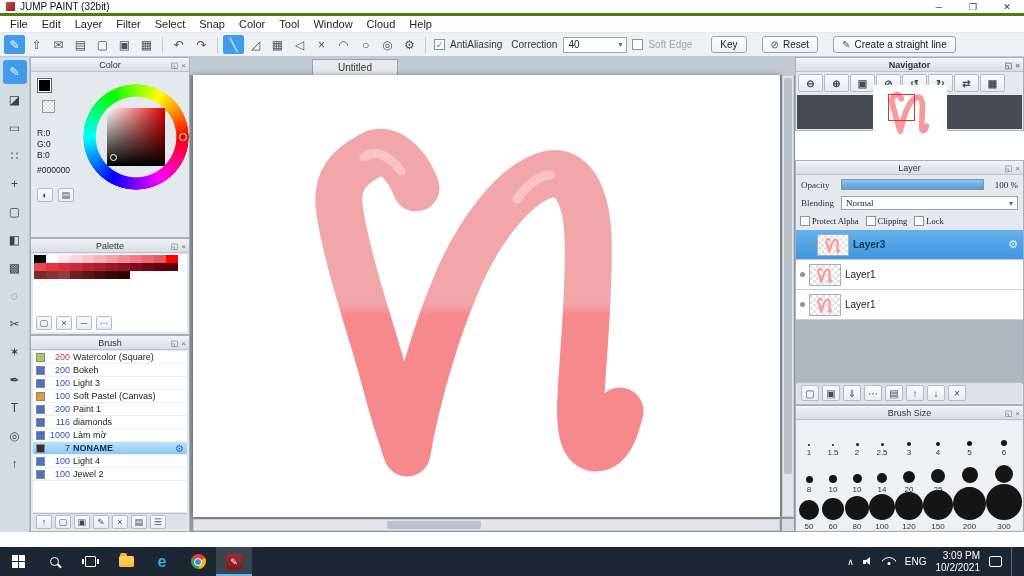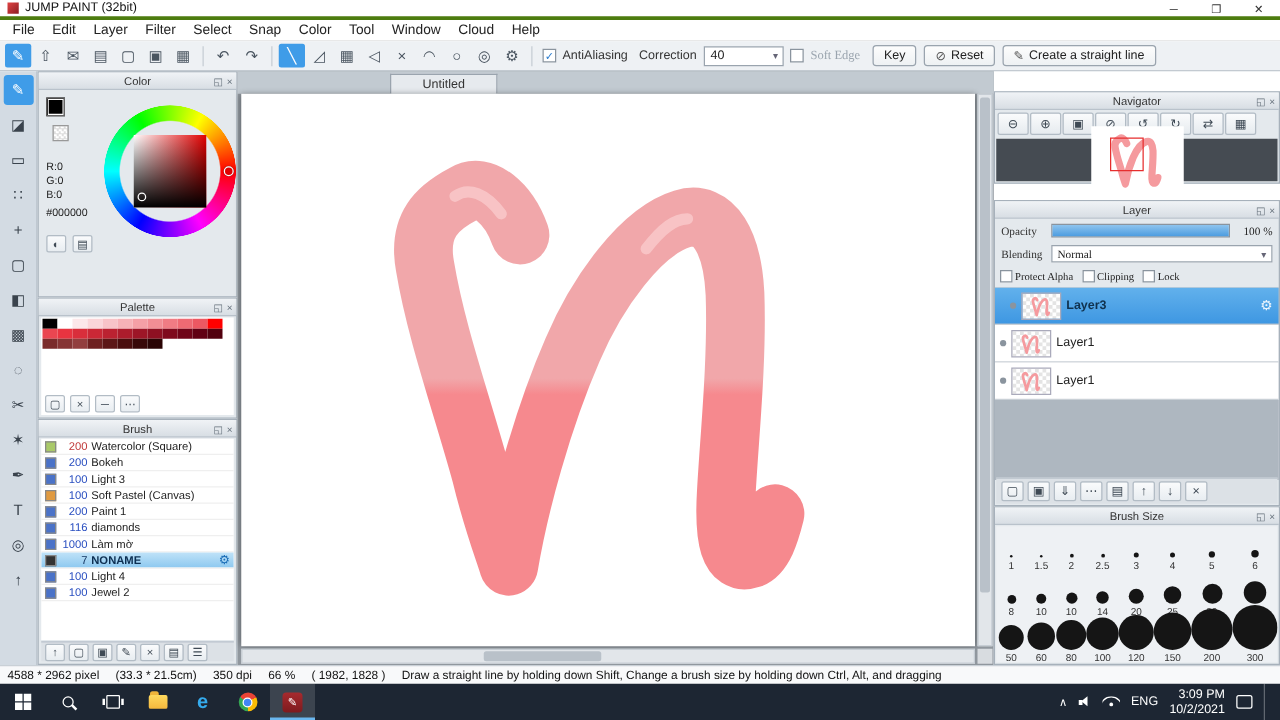--- a/index.html
+++ b/index.html
@@ -18,24 +18,24 @@
   .menu-item { font-size:11px; padding:0 7px; color:#222; }
 
   
   .toolbar { position:absolute; left:0; top:33px; width:1024px; height:24px; background:#eef1f4; border-bottom:1px solid #c3cad1; display:flex; align-items:center; padding:0 4px; gap:2px; }
   .tgroup { display:flex; gap:1px; }
   .tbtn { width:21px; height:19px; display:flex; align-items:center; justify-content:center; font-size:12px; color:#4a5560; border-radius:2px; }
   .tbtn.selected { background:#3f9ce8; color:#fff; }
   .tsep { width:1px; height:16px; background:#c6cdd4; margin:0 3px; }
   .cb { width:11px; height:11px; background:#fff; border:1px solid #8a949e; display:inline-flex; align-items:center; justify-content:center; font-size:9px; color:#2f7fd0; margin-left:3px; }
   .tlabel { font-size:10px; color:#333; margin:0 4px 0 3px; }
-  .tlabel.disabled { color:#9aa4ae;font-family:Liberation Serif, serif; }
+  .tlabel.disabled { color:#9aa4ae; }
   .dropdown { width:64px; height:16px; background:#fff; border:1px solid #9aa4ae; font-size:10px; display:flex; align-items:center; padding:0 4px; }
   .dropdown .caret { margin-left:auto; font-size:8px; color:#667; }
-  .tbutton { height:17px; border:1px solid #9aa4ae; border-radius:3px; background:linear-gradient(#fdfdfd,#eef1f3); font-size:10px; display:flex; align-items:center; padding:0 8px; gap:4px; margin-left:4px; color:#222; }
+  .tbutton { height:17px; border:1px solid #9aa4ae; border-radius:3px; background:linear-gradient(#fdfdfd,#eef1f3); font-size:10px; display:flex; align-items:center; padding:0 8px; gap:4px; margin-left:13px; color:#222; }
   .tbutton .bicon { font-size:10px; color:#555; }
 
   
   .tool-strip { position:absolute; left:0; top:57px; width:30px; height:475px; background:#d3dbe3; border-right:1px solid #b9c2cb; display:flex; flex-direction:column; align-items:center; padding-top:3px; gap:4px; }
   .strip-btn { width:24px; height:24px; display:flex; align-items:center; justify-content:center; font-size:12px; color:#3a434d; border-radius:3px; }
   .strip-btn.selected { background:#3f9ce8; color:#fff; }
 
   
   .left-panels  { position:absolute; left:30px;  top:57px; width:160px; height:475px; }
   .right-panels { position:absolute; left:795px; top:57px; width:229px; height:475px; }
@@ -86,21 +86,21 @@
   .tab { margin-left:122px; width:86px; height:16px; background:#e6eaee; border:1px solid #9aa4ae; border-bottom:none; font-size:10px; display:flex; align-items:center; justify-content:center; color:#333; }
   .canvas-paper { position:absolute; left:3px; top:18px; right:15px; bottom:15px; background:#fff; box-shadow:0 0 5px rgba(0,0,0,.4); }
   .canvas-paper svg { position:absolute; inset:0; width:100%; height:100%; }
   .vscroll { position:absolute; right:1px; top:18px; width:12px; bottom:15px; background:#e2e6ea; border:1px solid #c6cdd4; }
   .vthumb { position:absolute; left:1px; right:1px; top:2px; height:90%; background:#b9c1c9; border-radius:2px; }
   .hscroll { position:absolute; left:3px; right:15px; bottom:1px; height:12px; background:#e2e6ea; border:1px solid #c6cdd4; }
   .hthumb { position:absolute; top:1px; bottom:1px; left:33%; width:16%; background:#b9c1c9; border-radius:2px; }
   .scorner { position:absolute; right:1px; bottom:1px; width:12px; height:12px; background:#d8dce0; }
 
   
-  .nav-panel { top:16px; height:74px; }
+  .nav-panel { top:0; height:74px;font-weight:bold; }
   .nav-toolbar { display:flex; gap:1px; padding:2px; }
   .nav-btn { width:25px; height:18px; border:1px solid #b2bcc5; background:linear-gradient(#fafbfc,#e6ebef); border-radius:2px; display:flex; align-items:center; justify-content:center; font-size:10px; color:#3f4a55; }
   .nav-view { position:absolute; left:1px; right:1px; top:37px; bottom:1px; background:#454b52; display:flex; align-items:center; justify-content:center; }
   .nav-thumb { position:relative; width:74px; height:54px; background:#fff; }
   .nav-thumb svg { position:absolute; inset:0; width:100%; height:100%; }
   .nav-viewport { position:absolute; left:15px; top:9px; width:27px; height:27px; border:1px solid #e62e2e; }
 
   
   .layer-panel { top:103px; height:245px; }
   .lrow { display:flex; align-items:center; padding:0 5px;font-family:Liberation Serif, serif; }
@@ -721,28 +721,20 @@
           <div class="size-cell">
             <span class="dot" style="--d: 36px;"></span>
             <span class="slabel">300</span>
           </div>
 
       </div>
     </div>
   </div>
 
 
-  <div class="statusbar">
-    <span>4588 * 2962 pixel</span>
-    <span>(33.3 * 21.5cm)</span>
-    <span>350 dpi</span>
-    <span>66 %</span>
-    <span>( 1982, 1828 )</span>
-    <span>Draw a straight line by holding down Shift, Change a brush size by holding down Ctrl, Alt, and dragging</span>
-  </div>
 
   <div class="taskbar">
     <div class="tb-btn">
         <span class="winlogo">
           <i></i>
           <i></i>
           <i></i>
           <i></i>
         </span>
       </div>

